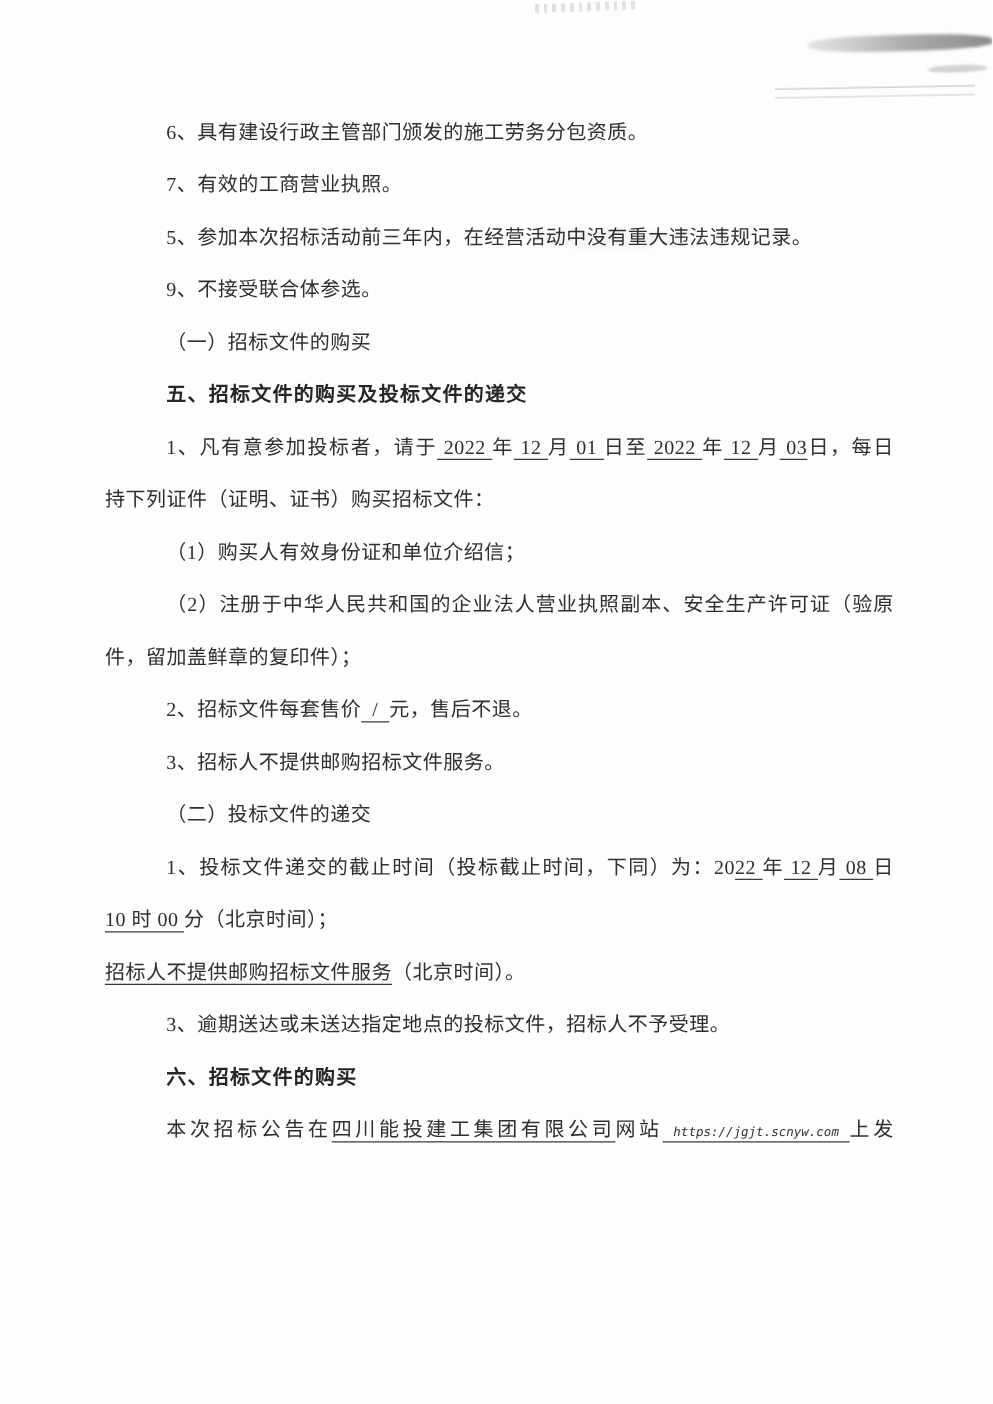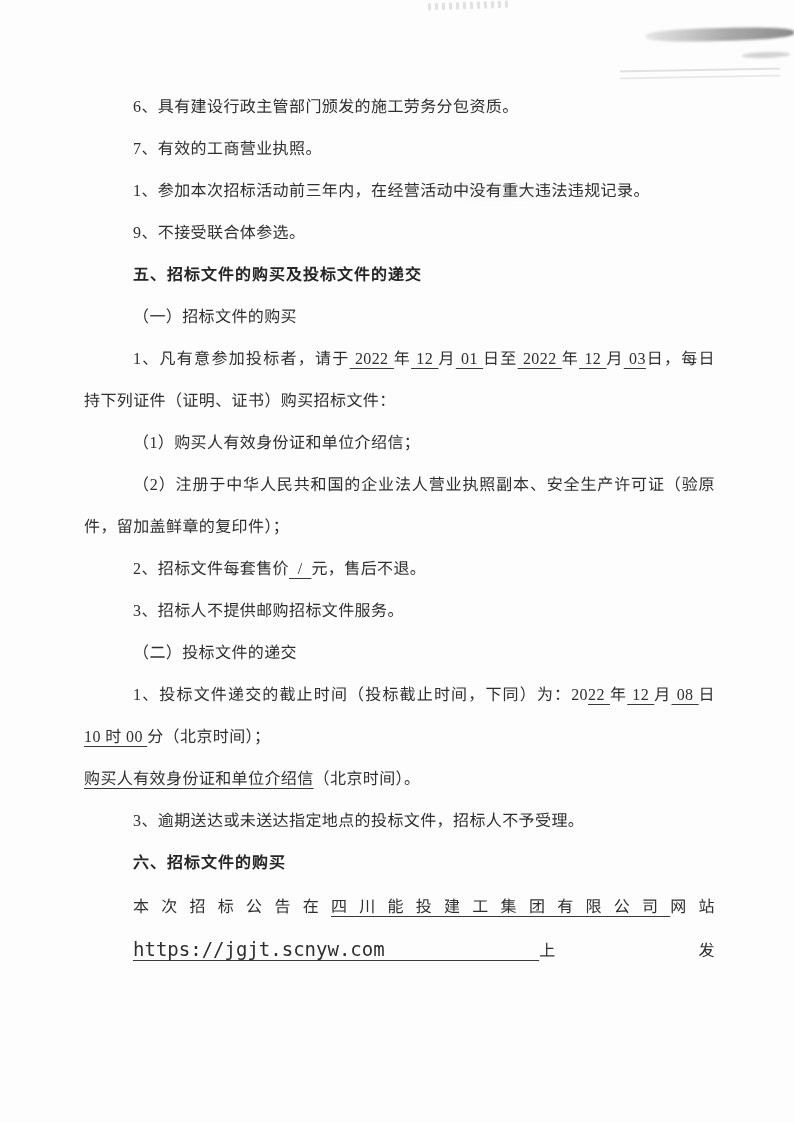--- a/index.html
+++ b/index.html
@@ -35,22 +35,23 @@
   .line.bold   { font-weight: 700; letter-spacing: 1px; color: #262626; }
   .line.full   { text-align: justify; text-align-last: justify; }
   .seg.u {
     text-decoration: underline;
     text-underline-offset: 4px;
     text-decoration-thickness: 1px;
     text-decoration-color: #3a3a3a;
   }
   .seg.mono {
     font-family: "DejaVu Sans Mono", "Liberation Mono", monospace;
-    font-size: 19px;
+    font-size: 10px;
     letter-spacing: 0;
+    font-style: italic;
   }
   
   .artifact { position: absolute; pointer-events: none; }
   .art-1 {
     left: 428px; top: 2px; width: 82px; height: 7px;
     background: repeating-linear-gradient(90deg, rgba(110,110,110,.38) 0 3px, transparent 3px 7px);
     opacity: .5; transform: rotate(-2deg); filter: blur(.4px);
   }
   .art-2 {
     left: 646px; top: 28px; width: 148px; height: 13px;
@@ -79,32 +80,32 @@
 
 <div class="page">
   <div class="artifact art-1"></div>
   <div class="artifact art-2"></div>
   <div class="artifact art-3"></div>
   <div class="artifact art-4"></div>
   <div class="artifact art-5"></div>
   <div class="doc">
       <p class="line indent"><span class="seg">6、具有建设行政主管部门颁发的施工劳务分包资质。</span></p>
       <p class="line indent"><span class="seg">7、有效的工商营业执照。</span></p>
-      <p class="line indent"><span class="seg">1、参加本次招标活动前三年内，在经营活动中没有重大违法违规记录。</span></p>
+      <p class="line indent"><span class="seg">5、参加本次招标活动前三年内，在经营活动中没有重大违法违规记录。</span></p>
       <p class="line indent"><span class="seg">9、不接受联合体参选。</span></p>
+      <p class="line indent"><span class="seg">（一）招标文件的购买</span></p>
       <p class="line indent bold"><span class="seg">五、招标文件的购买及投标文件的递交</span></p>
-      <p class="line indent"><span class="seg">（一）招标文件的购买</span></p>
       <p class="line indent full"><span class="seg">1、凡有意参加投标者，请于</span><span class="seg u"> 2022 </span><span class="seg">年</span><span class="seg u"> 12 </span><span class="seg">月</span><span class="seg u"> 01 </span><span class="seg">日至</span><span class="seg u"> 2022 </span><span class="seg">年</span><span class="seg u"> 12 </span><span class="seg">月</span><span class="seg u"> 03</span><span class="seg">日，每日</span></p>
       <p class="line"><span class="seg">持下列证件（证明、证书）购买招标文件：</span></p>
       <p class="line indent"><span class="seg">（1）购买人有效身份证和单位介绍信；</span></p>
       <p class="line indent full"><span class="seg">（2）注册于中华人民共和国的企业法人营业执照副本、安全生产许可证（验原</span></p>
       <p class="line"><span class="seg">件，留加盖鲜章的复印件）；</span></p>
       <p class="line indent"><span class="seg">2、招标文件每套售价</span><span class="seg u">&nbsp;&nbsp;/&nbsp;&nbsp;</span><span class="seg">元，售后不退。</span></p>
       <p class="line indent"><span class="seg">3、招标人不提供邮购招标文件服务。</span></p>
       <p class="line indent"><span class="seg">（二）投标文件的递交</span></p>
       <p class="line indent full"><span class="seg">1、投标文件递交的截止时间（投标截止时间，下同）为：20</span><span class="seg u">22 </span><span class="seg">年</span><span class="seg u"> 12 </span><span class="seg">月</span><span class="seg u"> 08 </span><span class="seg">日</span></p>
       <p class="line"><span class="seg u">10 时 00 </span><span class="seg">分（北京时间）；</span></p>
-      <p class="line"><span class="seg u">购买人有效身份证和单位介绍信</span><span class="seg">（北京时间）。</span></p>
+      <p class="line"><span class="seg u">招标人不提供邮购招标文件服务</span><span class="seg">（北京时间）。</span></p>
       <p class="line indent"><span class="seg">3、逾期送达或未送达指定地点的投标文件，招标人不予受理。</span></p>
       <p class="line indent bold"><span class="seg">六、招标文件的购买</span></p>
       <p class="line indent full"><span class="seg">本次招标公告在</span><span class="seg u">四川能投建工集团有限公司</span><span class="seg">网站</span><span class="seg u mono"> https://jgjt.scnyw.com </span><span class="seg">上发</span></p>
     </div>
 </div>
 
 </body></html>

